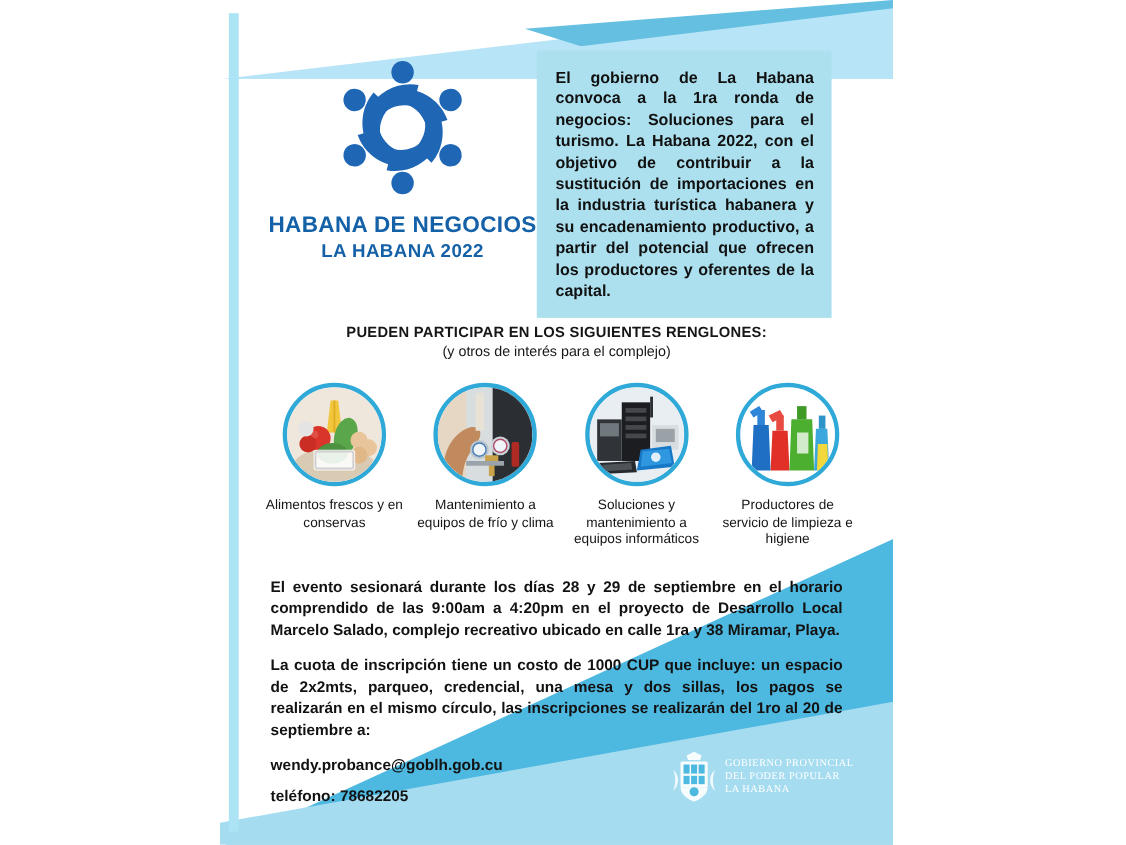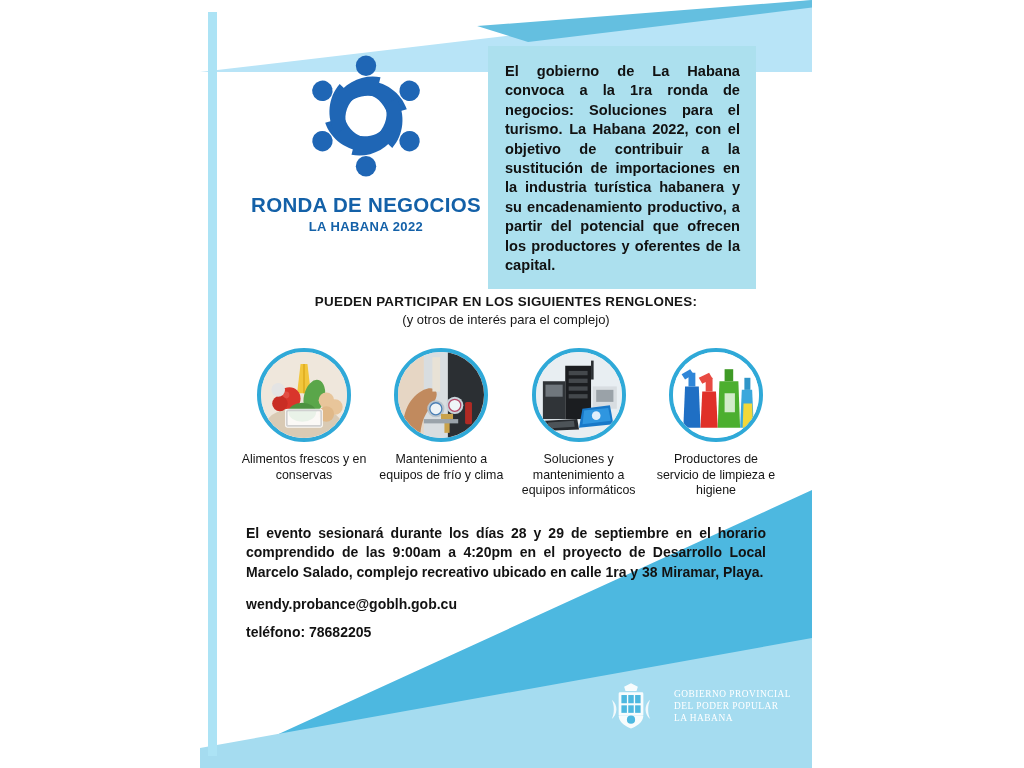--- a/index.html
+++ b/index.html
@@ -108,21 +108,21 @@
     line-height: 1.15;
   }
   .logo-l3 {
     font-size: 16.2px;
     font-weight: bold;
     color: #3aa3d9;
     letter-spacing: 0.2px;
     line-height: 1.15;
   }
   .logo-l4 {
-    font-size: 13px;
+    font-size: 17px;
     font-weight: bold;
     color: #1461a8;
     letter-spacing: 0.4px;
     margin-top: 2px;
   }
 
   
   .callout {
     position: absolute;
     left: 288px;
@@ -214,21 +214,21 @@
     margin-bottom: 8px;
   }
 
   
   .seal {
     position: absolute;
     left: 410px;
     top: 682px;
     display: flex;
     align-items: center;
-    gap: 22px;
+    gap: 7px;
   }
   .seal-mark { width: 42px; height: 48px; display: block; }
   .seal-text {
     color: #ffffff;
     font-family: "Liberation Serif", serif;
     font-size: 9.4px;
     line-height: 1.3;
     letter-spacing: 0.5px;
   }
   .seal-text div { white-space: nowrap; }
@@ -267,21 +267,21 @@
         <g transform="rotate(240 100 100)">
           <circle cx="100" cy="26" r="15"></circle>
           <path d="M100 48 C128 48 152 66 160 90 L132 98 C126 80 114 70 100 68 Z"></path>
         </g>
         <g transform="rotate(300 100 100)">
           <circle cx="100" cy="26" r="15"></circle>
           <path d="M100 48 C128 48 152 66 160 90 L132 98 C126 80 114 70 100 68 Z"></path>
         </g>
       </g>
     </svg>
-    <div class="logo-l1">RONDA DE NEGOCIOS</div>
+    <div class="logo-l1">HABANA DE NEGOCIOS</div>
     <div class="logo-l4">LA HABANA 2022</div>
   </div>
 
   <div class="callout">
     <p>El gobierno de La Habana convoca a la 1ra ronda de negocios: Soluciones para el turismo. La Habana 2022, con el objetivo de contribuir a la sustitución de importaciones en la industria turística habanera y su encadenamiento productivo, a partir del potencial que ofrecen los productores y oferentes de la capital.</p>
   </div>
 
   <div class="participate">
     <div class="participate-title">PUEDEN PARTICIPAR EN LOS SIGUIENTES RENGLONES:</div>
     <div class="participate-sub">(y otros de interés para el complejo)</div>
@@ -377,20 +377,21 @@
           <path d="M82 60 L92 60 L93 88 L81 88 Z" fill="#f2d83a"></path>
         </svg>
       </div>
       <div class="cat-label">Productores de servicio de limpieza e higiene</div>
     </div>
 
   </div>
 
   <div class="body-text">
     <p>El evento sesionará durante los días 28 y 29 de septiembre en el horario comprendido de las 9:00am a 4:20pm en el proyecto de Desarrollo Local Marcelo Salado, complejo recreativo ubicado en calle 1ra y 38 Miramar, Playa.</p>
+    <p>La cuota de inscripción tiene un costo de 1000 CUP que incluye: un espacio de 2x2mts, parqueo, credencial, una mesa y dos sillas, los pagos se realizarán en el mismo círculo, las inscripciones se realizarán del 1ro al 20 de septiembre a:</p>
     <p class="contact">wendy.probance@goblh.gob.cu</p>
     <p class="contact">teléfono: 78682205</p>
   </div>
 
   <div class="seal">
     <svg class="seal-mark" viewBox="0 0 60 70">
       <g fill="#ffffff" opacity="0.92">
         <path d="M30 2 L40 7 L38 13 L22 13 L20 7 Z"></path>
         <rect x="12" y="15" width="36" height="34" rx="2"></rect>
         <path d="M12 49 C12 62 30 68 30 68 C30 68 48 62 48 49 Z"></path>

